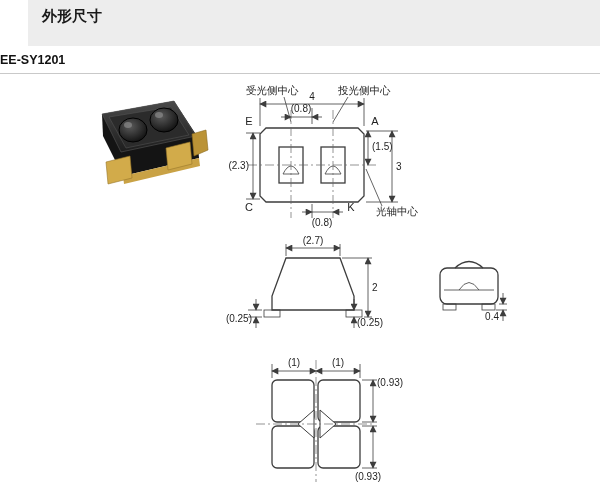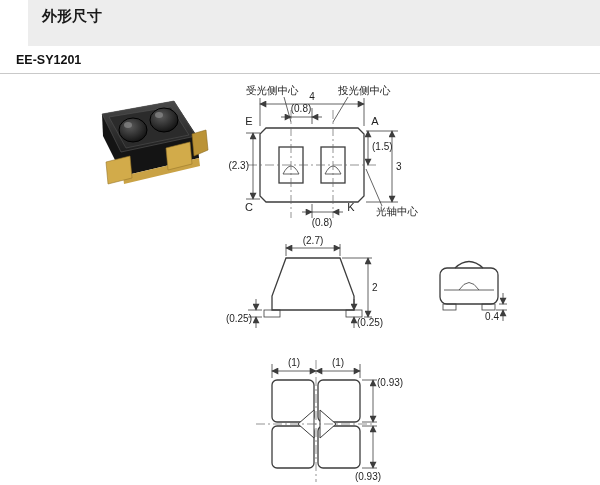--- a/index.html
+++ b/index.html
@@ -7,21 +7,21 @@
     width:600px;height:485px;position:relative;background:#ffffff;
     font-family:"Liberation Sans","DejaVu Sans",sans-serif;overflow:hidden;
   }
   .header-band{
     position:absolute;left:0;top:0;width:600px;height:46px;
     background:#ededed;box-sizing:border-box;padding:7px 14px 0 14px;margin-left:28px;
   }
   .page-title{font-size:15px;font-weight:bold;color:#1a1a1a;line-height:18px}
   .unit-note{font-size:10.5px;color:#333;margin-top:3px}
   .model{
-    position:absolute;left:16px;top:53px;font-size:12.5px;font-weight:bold;color:#111;
+    position:absolute;left:0;top:53px;font-size:12.5px;font-weight:bold;color:#111;
   }
   .rule{position:absolute;left:0;top:73px;width:600px;height:1px;background:#c9c9c9}
   svg.drawing{position:absolute;left:0;top:0}
   .outline{fill:none;stroke:#3d3d3d;stroke-width:1.3}
   .thin{fill:none;stroke:#3d3d3d;stroke-width:0.8}
   .dim{fill:none;stroke:#3d3d3d;stroke-width:0.8}
   .center{fill:none;stroke:#666;stroke-width:0.7;stroke-dasharray:9 3 2 3}
   svg text{fill:#1f1f1f;font-size:10px;font-family:"Liberation Sans","DejaVu Sans",sans-serif}
   svg text.lbl{font-size:10.5px}
   svg text.pin{font-size:11px}

